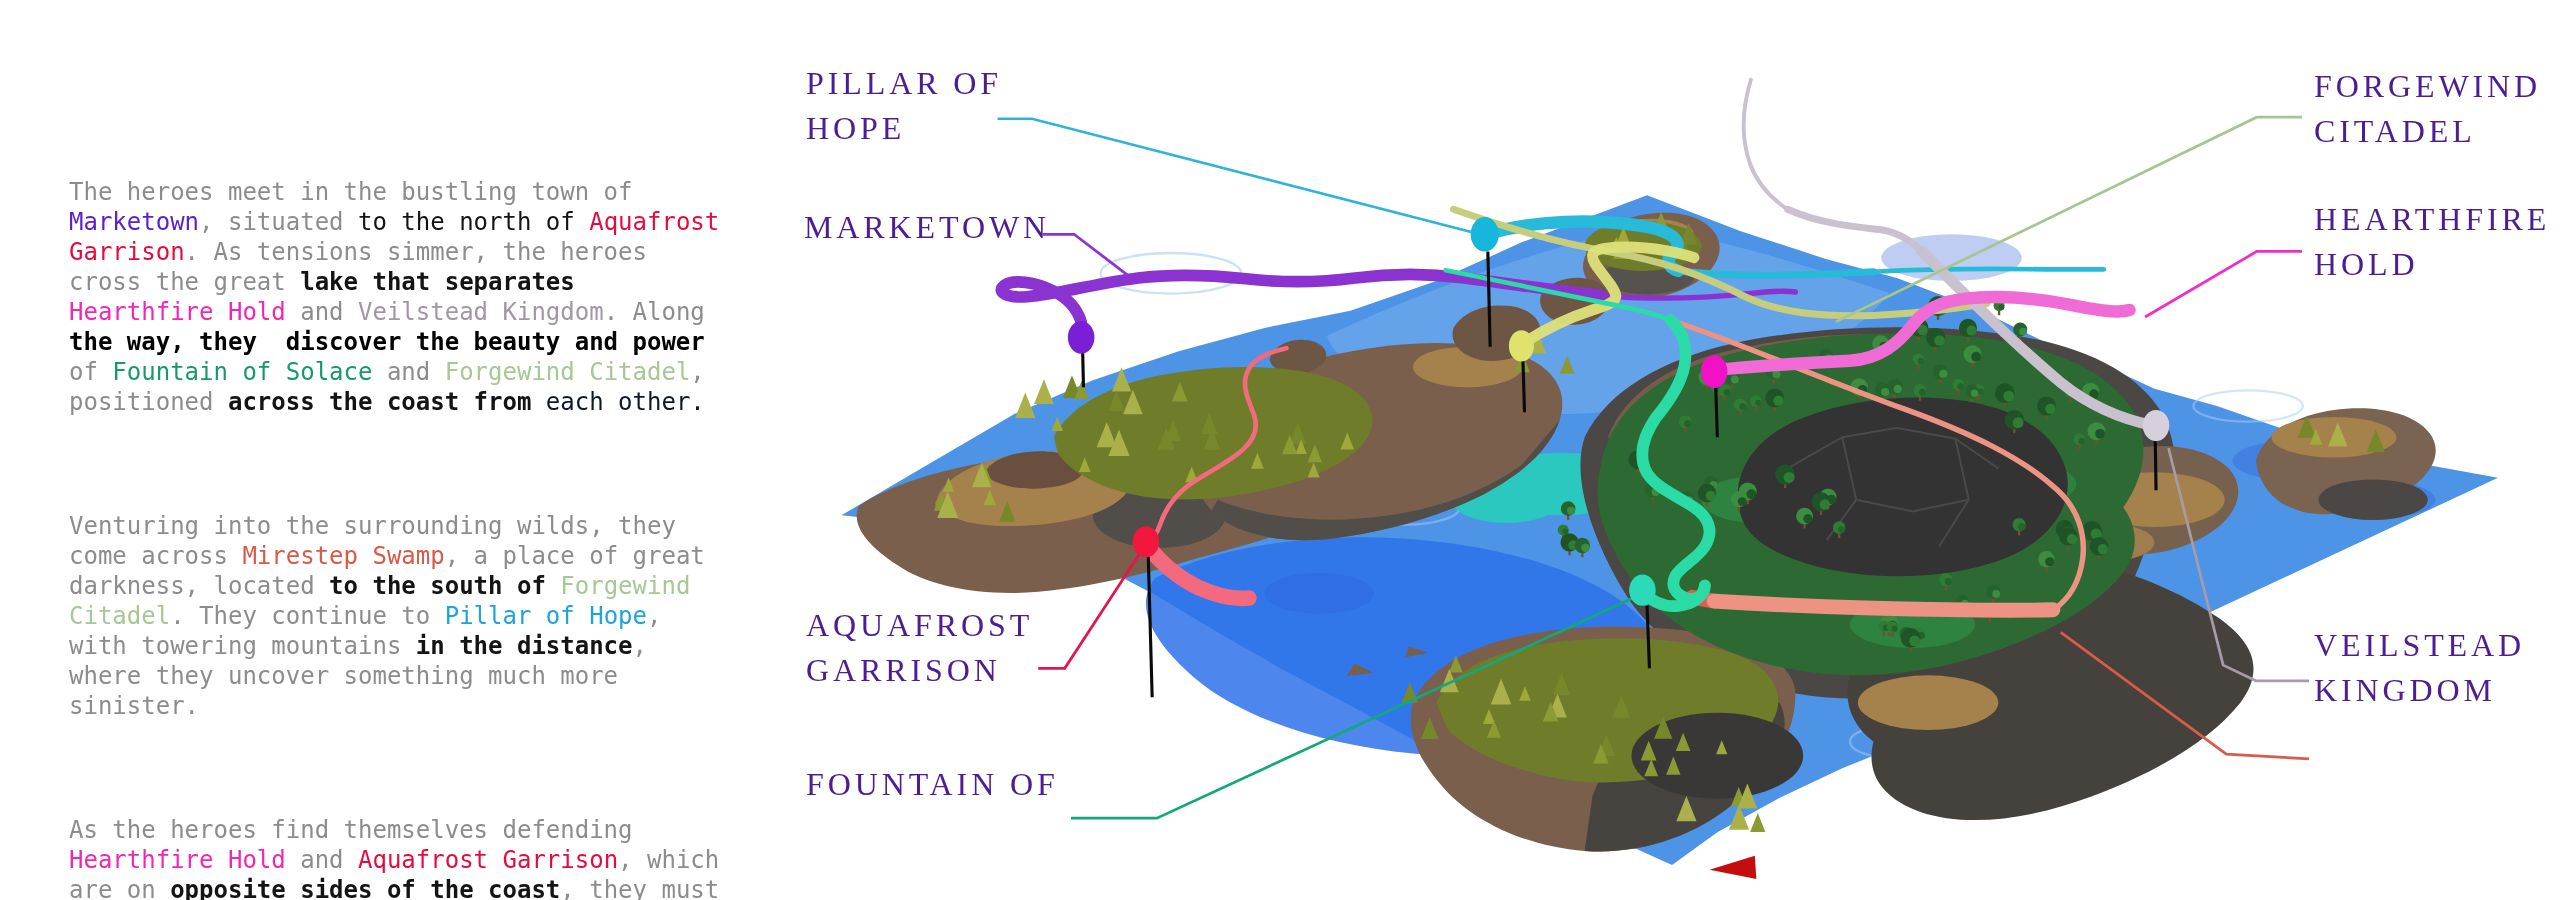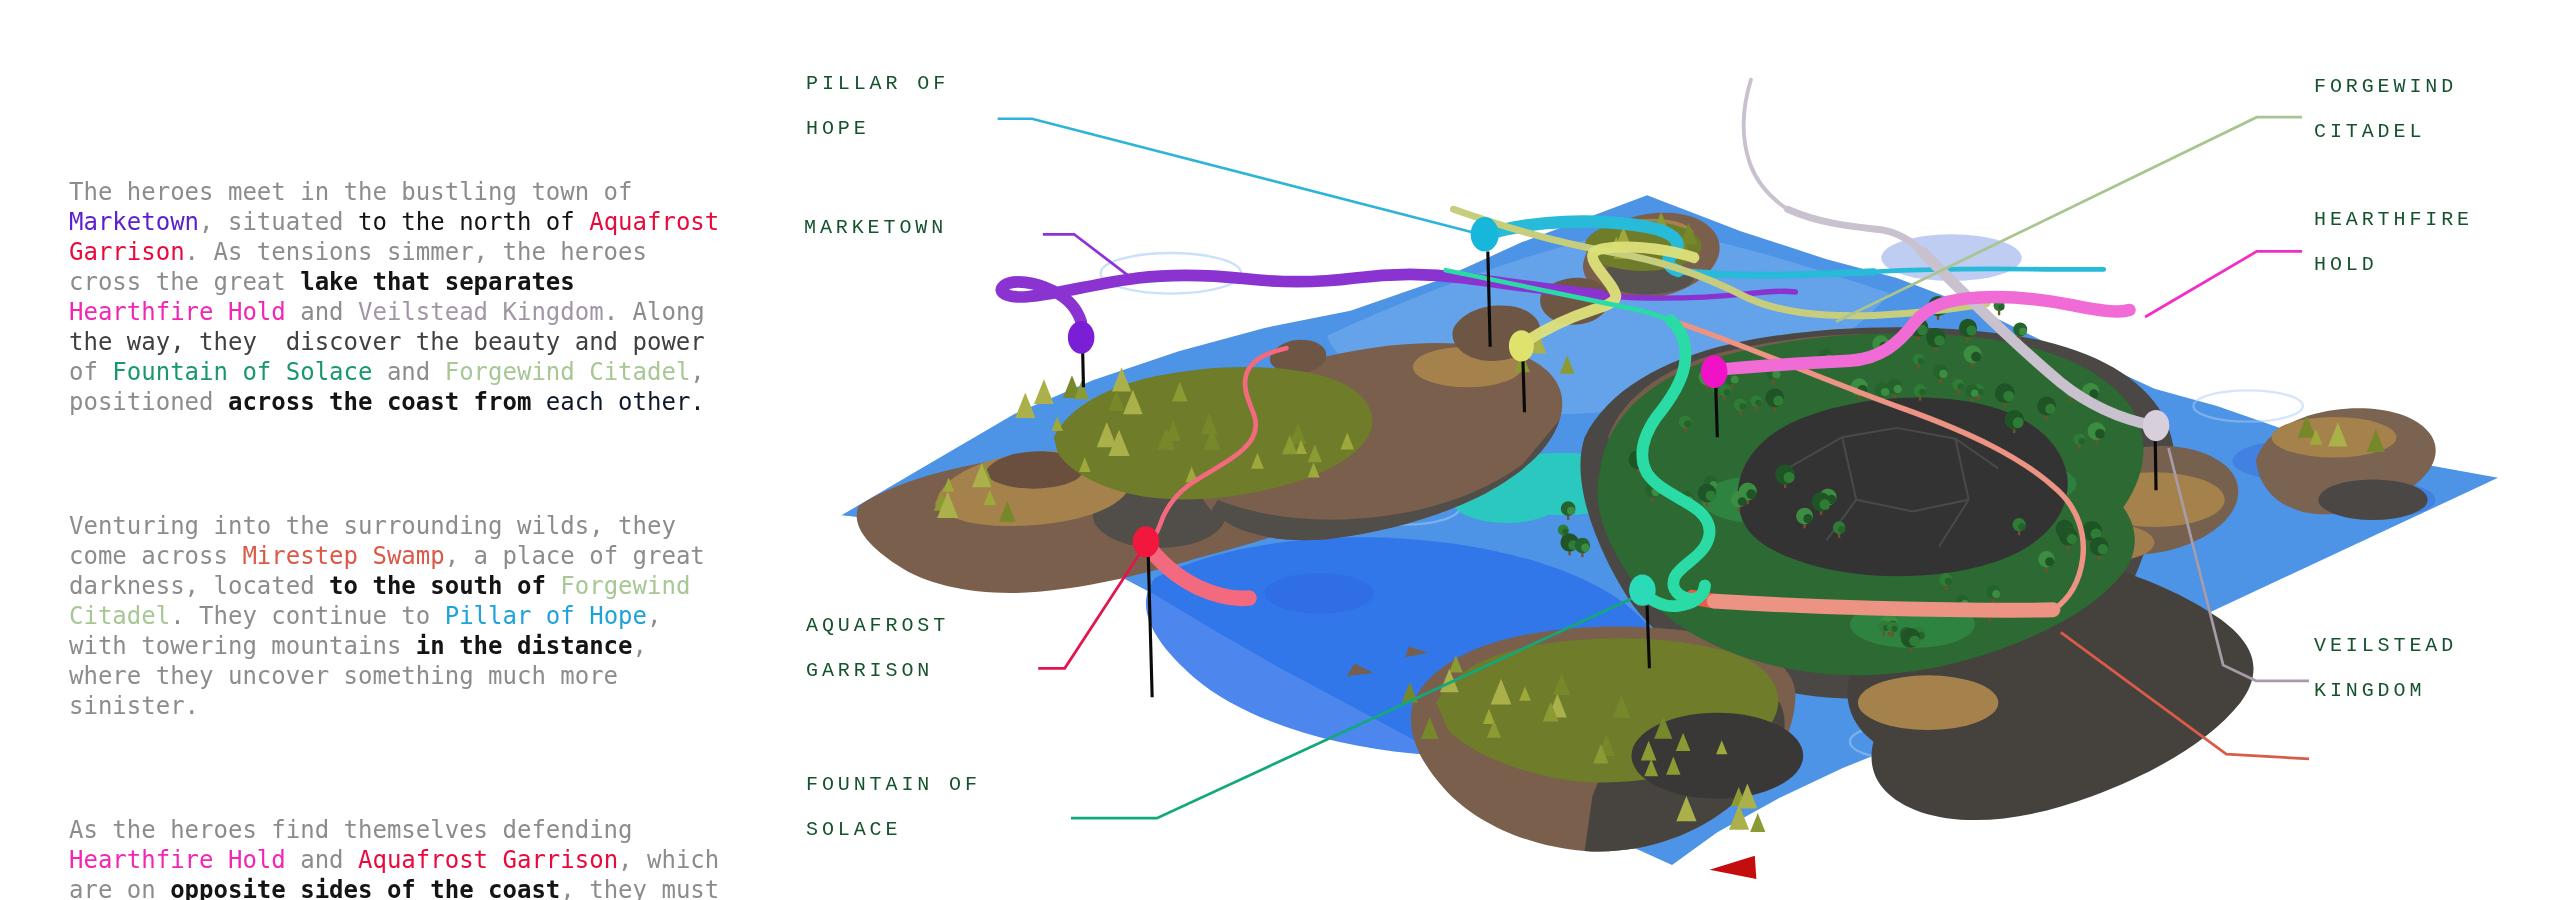--- a/index.html
+++ b/index.html
@@ -2,22 +2,22 @@
 <html style="font-size:12.5px"><head>
 <meta charset="utf-8">
 <style>
   html,body{margin:0;padding:0;width:2576px;height:901px;background:#ffffff;overflow:hidden;}
   #stage{position:absolute;left:0;top:0;width:2576px;height:901px;}
   #mapsvg{position:absolute;left:0;top:0;}
   .story{position:absolute;left:69px;top:117px;width:703px;
          font-family:"DejaVu Sans Mono",monospace;font-size:24px;line-height:30px;
          color:#8C8C8C;white-space:pre;}
   .story .para{margin:0 0 34px 0;}
-  .map-label{position:absolute;font-family:Liberation Mono, monospace;font-size:20px;
-             line-height:45px;letter-spacing:3.9px;color:#14532d;white-space:nowrap;}
+  .map-label{position:absolute;font-family:Liberation Serif, serif;font-size:32px;
+             line-height:45px;letter-spacing:3.9px;color:#4c1d95;white-space:nowrap;}
 </style>
 </head>
 <body>
 
 <div id="stage">
 
   <svg id="mapsvg" width="2576" height="901" viewBox="0 0 3300 1154">
 
     <g>
       <path d="M 2110 250 L 2230 296 L 2340 332 L 2430 356 L 2530 394 L 2640 448 L 2700 470 L 2760 498 L 2840 520 L 2920 548 L 3000 570 L 3080 590 L 3200 612
@@ -447,21 +447,21 @@
       <ellipse cx="1468" cy="694" rx="17" ry="20" fill="#F2173C"></ellipse>
     </g>
   </svg>
 
   <div class="story">
     <div class="para"><span style="color: rgb(140, 140, 140);">The heroes meet in the bustling town of</span>
 <span style="color: rgb(91, 33, 206);">Marketown</span><span style="color: rgb(140, 140, 140);">, situated </span><span style="color: rgb(20, 20, 20); font-weight: normal;">to the north of</span><span style="color: rgb(140, 140, 140);"> </span><span style="color: rgb(232, 10, 60);">Aquafrost</span>
 <span style="color: rgb(232, 10, 60);">Garrison</span><span style="color: rgb(140, 140, 140);">. As tensions simmer, the heroes</span>
 <span style="color: rgb(140, 140, 140); text-align: right;">cross the great </span><span style="color: rgb(20, 20, 20); font-weight: bold;">lake that separates</span>
 <span style="color: rgb(242, 38, 181);">Hearthfire Hold</span><span style="color: rgb(140, 140, 140);"> and </span><span style="color: rgb(162, 149, 166);">Veilstead Kingdom</span><span style="color: rgb(140, 140, 140);">. Along</span>
-<span style="color: #404040;">the way, they  discover the beauty and power</span>
+<span style="color: #000000; font-weight: bold;">the way, they  discover the beauty and power</span>
 <span style="color: rgb(140, 140, 140);">of </span><span style="color: rgb(24, 153, 107);">Fountain of Solace</span><span style="color: rgb(140, 140, 140);"> and </span><span style="color: rgb(167, 199, 148);">Forgewind Citadel</span><span style="color: rgb(140, 140, 140);">,</span>
 <span style="color: rgb(140, 140, 140);">positioned </span><span style="color: rgb(20, 20, 20); font-weight: bold;">across the coast from</span><span style="color: #0f172a;"> each other.</span></div>
     <div class="para"><span style="color: rgb(140, 140, 140);">Venturing into the surrounding wilds, they</span>
 <span style="color: rgb(140, 140, 140);">come across </span><span style="color: rgb(219, 89, 71);">Mirestep Swamp</span><span style="color: rgb(140, 140, 140);">, a place of great</span>
 <span style="color: rgb(140, 140, 140);">darkness, located </span><span style="color: rgb(20, 20, 20); font-weight: bold;">to the south of</span><span style="color: rgb(140, 140, 140);"> </span><span style="color: rgb(167, 199, 148);">Forgewind</span>
 <span style="color: rgb(167, 199, 148);">Citadel</span><span style="color: rgb(140, 140, 140);">. They continue to </span><span style="color: rgb(30, 163, 219);">Pillar of Hope</span><span style="color: rgb(140, 140, 140);">,</span>
 <span style="color: rgb(140, 140, 140);">with towering mountains </span><span style="color: rgb(20, 20, 20); font-weight: bold;">in the distance</span><span style="color: rgb(140, 140, 140);">,</span>
 <span style="color: rgb(140, 140, 140); text-align: right;">where they uncover something much more</span>
 <span style="color: rgb(140, 140, 140);">sinister.</span></div>
     <div class="para"><span style="color: rgb(140, 140, 140);">As the heroes find themselves defending</span>
@@ -478,21 +478,20 @@
   </div>
   <div class="map-label" style="left:804px;top:205px">
     <div>MARKETOWN</div>
   </div>
   <div class="map-label" style="left:806px;top:603px">
     <div>AQUAFROST</div>
     <div>GARRISON</div>
   </div>
   <div class="map-label" style="left:806px;top:762px">
     <div>FOUNTAIN OF</div>
-    <div>SOLACE</div>
   </div>
   <div class="map-label" style="left:2314px;top:64px">
     <div>FORGEWIND</div>
     <div>CITADEL</div>
   </div>
   <div class="map-label" style="left:2314px;top:197px">
     <div>HEARTHFIRE</div>
     <div>HOLD</div>
   </div>
   <div class="map-label" style="left:2314px;top:623px">

